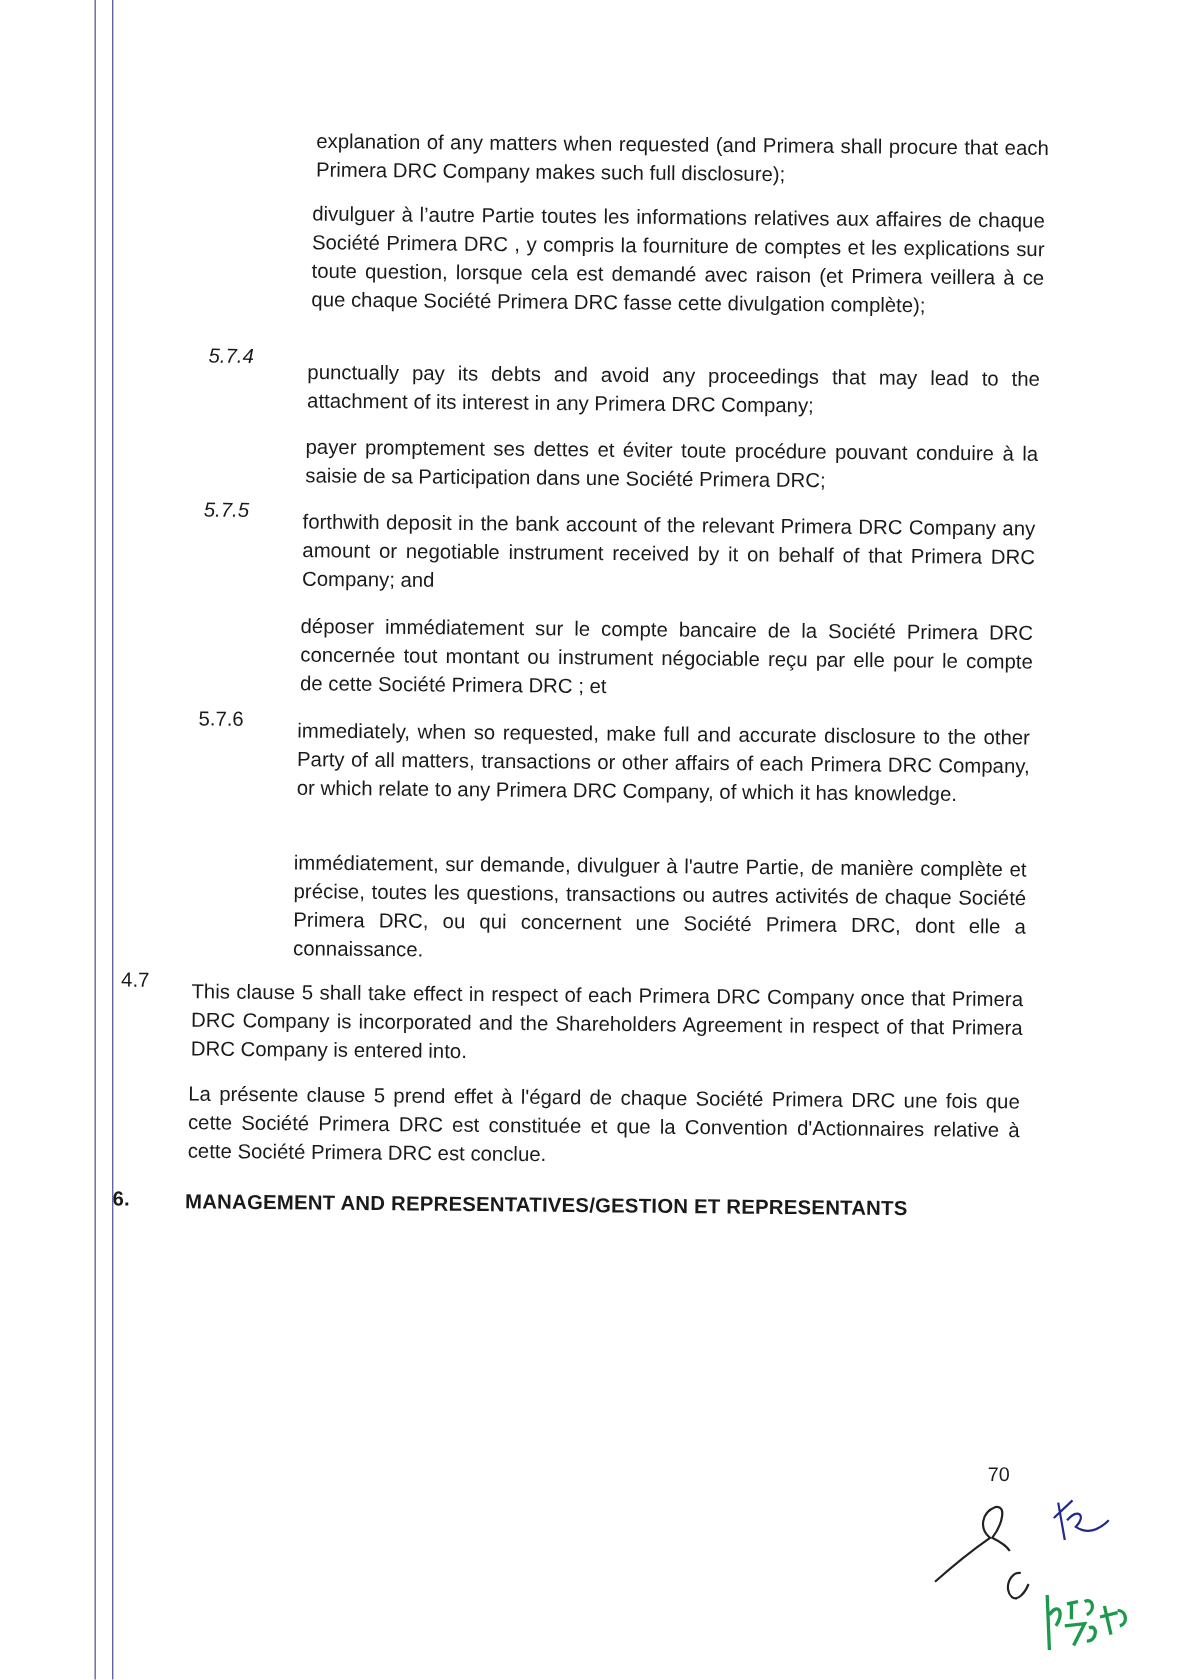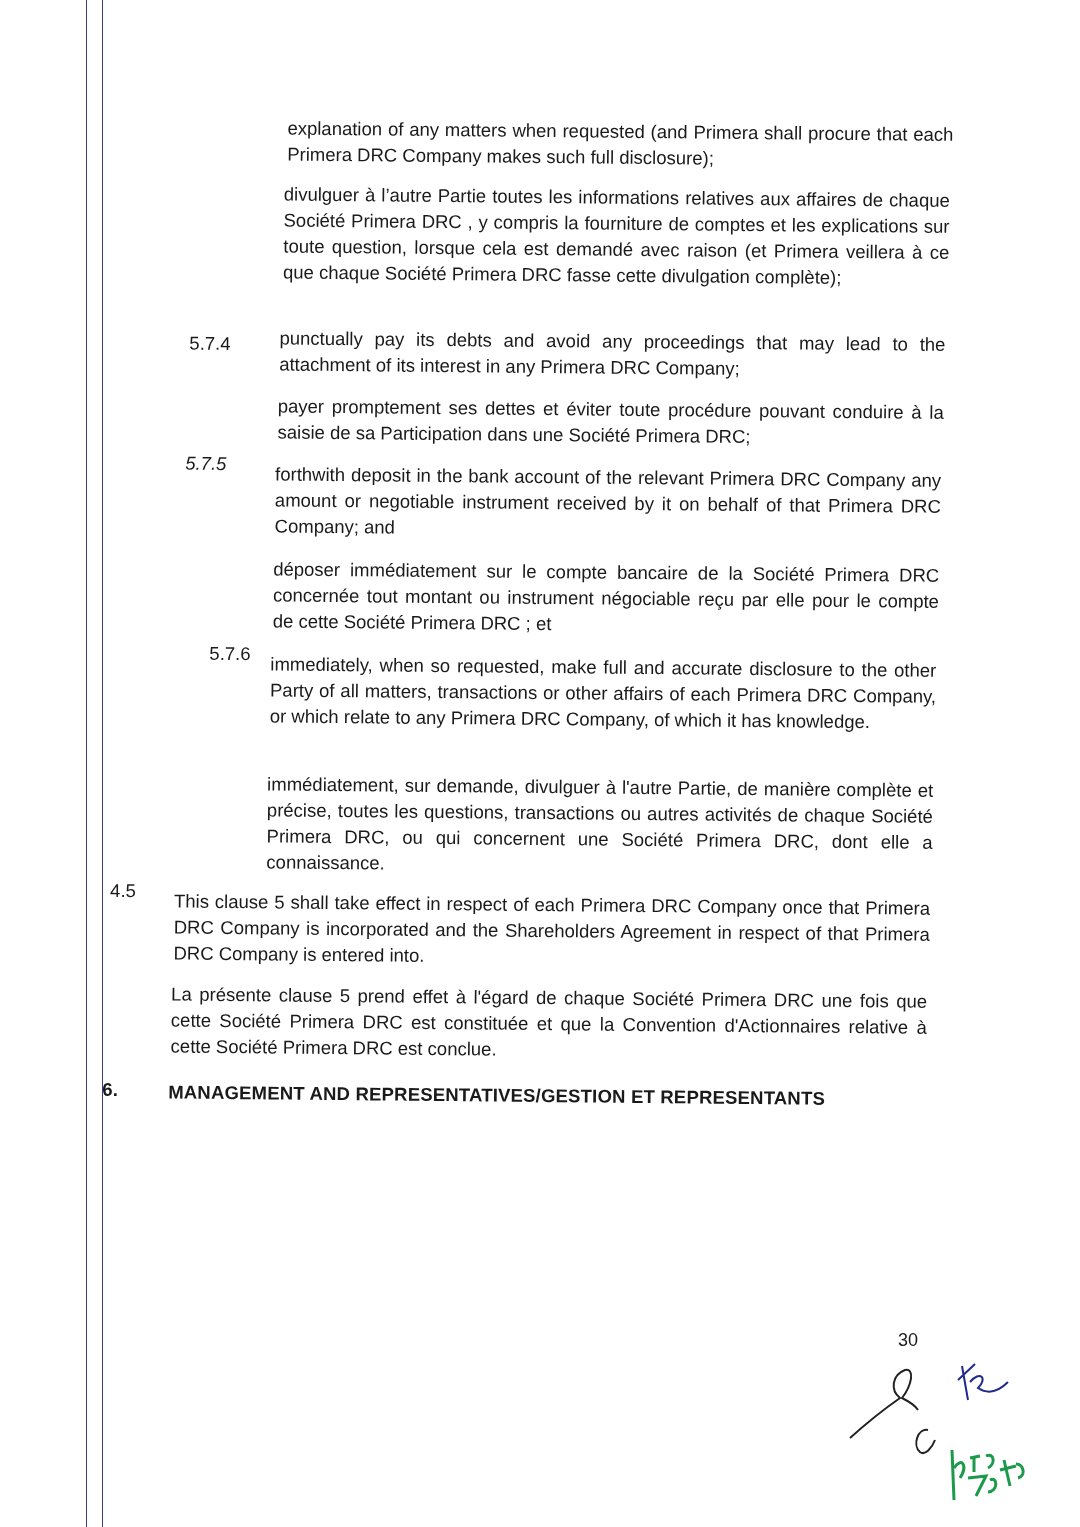--- a/index.html
+++ b/index.html
@@ -21,40 +21,40 @@
 <body>
 
 <div class="margin-line ml1"></div>
 <div class="margin-line ml2"></div>
 
 <div class="page">
 
   <div class="para" style="left:282px; top:118px; width:666px;">explanation of any matters when requested (and Primera shall procure that each Primera DRC Company makes such full disclosure);</div>
   <div class="para" style="left:279px; top:184px; width:666px;">divulguer à l’autre Partie toutes les informations relatives aux affaires de chaque Société Primera DRC , y compris la fourniture de comptes et les explications sur toute question, lorsque cela est demandé avec raison (et Primera veillera à ce que chaque Société Primera DRC fasse cette divulgation complète);</div>
 
-  <div class="num" style="left:186px; top:336px;">5.7.4</div>
+  <div class="num" style="left:186px; top:316px;font-style:italic;">5.7.4</div>
   <div class="para" style="left:276px; top:328px; width:666px;">punctually pay its debts and avoid any proceedings that may lead to the attachment of its interest in any Primera DRC Company;</div>
   <div class="para" style="left:275px; top:396px; width:666px;">payer promptement ses dettes et éviter toute procédure pouvant conduire à la saisie de sa Participation dans une Société Primera DRC;</div>
 
   <div class="num" style="left:183px; top:456px;font-style:italic;">5.7.5</div>
   <div class="para" style="left:273px; top:464px; width:666px;">forthwith deposit in the bank account of the relevant Primera DRC Company any amount or negotiable instrument received by it on behalf of that Primera DRC Company; and</div>
   <div class="para" style="left:272px; top:559px; width:666px;">déposer immédiatement sur le compte bancaire de la Société Primera DRC concernée tout montant ou instrument négociable reçu par elle pour le compte de cette Société Primera DRC ; et</div>
 
-  <div class="num" style="left:180px; top:646px;margin-left:29px;">5.7.6</div>
+  <div class="num" style="left:180px; top:646px;">5.7.6</div>
   <div class="para" style="left:270px; top:654px; width:666px;">immediately, when so requested, make full and accurate disclosure to the other Party of all matters, transactions or other affairs of each Primera DRC Company, or which relate to any Primera DRC Company, of which it has knowledge.</div>
   <div class="para" style="left:268px; top:774px; width:666px;">immédiatement, sur demande, divulguer à l'autre Partie, de manière complète et précise, toutes les questions, transactions ou autres activités de chaque Société Primera DRC, ou qui concernent une Société Primera DRC, dont elle a connaissance.</div>
 
-  <div class="num" style="left:112px; top:884px;">4.5</div>
+  <div class="num" style="left:112px; top:884px;">4.7</div>
   <div class="para" style="left:176px; top:892px; width:756px;">This clause 5 shall take effect in respect of each Primera DRC Company once that Primera DRC Company is incorporated and the Shareholders Agreement in respect of that Primera DRC Company is entered into.</div>
   <div class="para" style="left:174px; top:985px; width:756px;">La présente clause 5 prend effet à l'égard de chaque Société Primera DRC une fois que cette Société Primera DRC est constituée et que la Convention d'Actionnaires relative à cette Société Primera DRC est conclue.</div>
 
   <div class="heading" style="left:106px; top:1083px;">6.</div>
   <div class="heading" style="left:172px; top:1085px;">MANAGEMENT AND REPRESENTATIVES/GESTION ET REPRESENTANTS</div>
 </div>
 
-<div class="pagenum">30</div>
+<div class="pagenum">70</div>
 
 <svg class="sig" style="left:840px; top:1360px;" width="200" height="160" viewBox="0 0 200 160">
   <path d="M10 78 C 30 60, 50 45, 60 38 C 50 30, 52 15, 65 10 C 75 8, 72 25, 62 38 C 70 42, 75 45, 78 50" stroke="#222" stroke-width="2" fill="none"></path>
   <path d="M88 70 C 78 68, 72 85, 80 92 C 85 96, 92 88, 95 80" stroke="#222" stroke-width="2" fill="none"></path>
   <path d="M122 6 L 128 40 M118 20 L 135 4 M130 22 C 140 10, 148 18, 138 28 C 150 36, 160 30, 168 22" stroke="#1f2a8c" stroke-width="2" fill="none"></path>
   <path d="M112 90 L 114 140 M114 108 C 122 96, 128 106, 120 118 M130 98 L 140 96 M134 98 L 134 112 M146 96 C 154 92, 156 104, 148 108 M128 118 L 146 116 L 136 136 M150 120 C 158 116, 158 132, 148 132 M160 110 L 176 106 M164 100 L 170 126 M176 104 C 184 104, 186 116, 178 118" stroke="#1a9a4a" stroke-width="3" fill="none"></path>
 </svg>
 
 </body></html>

